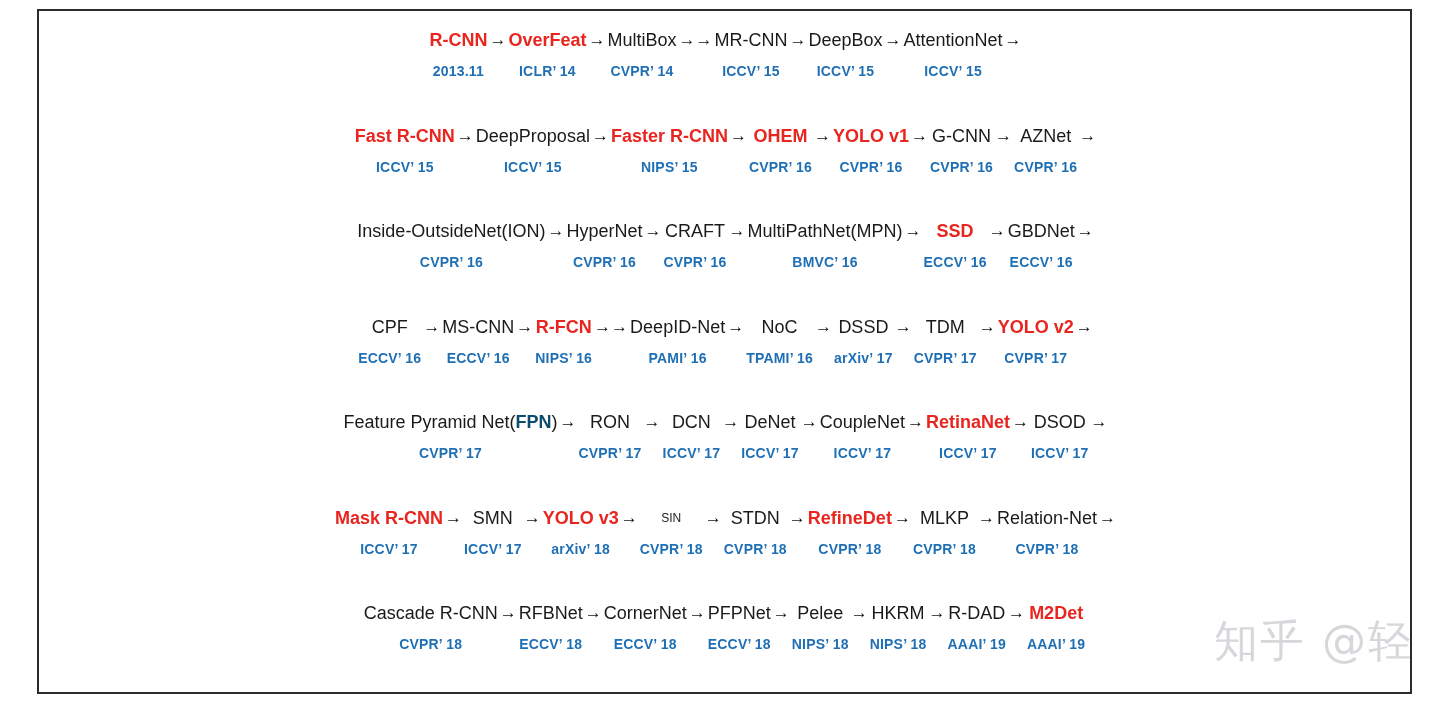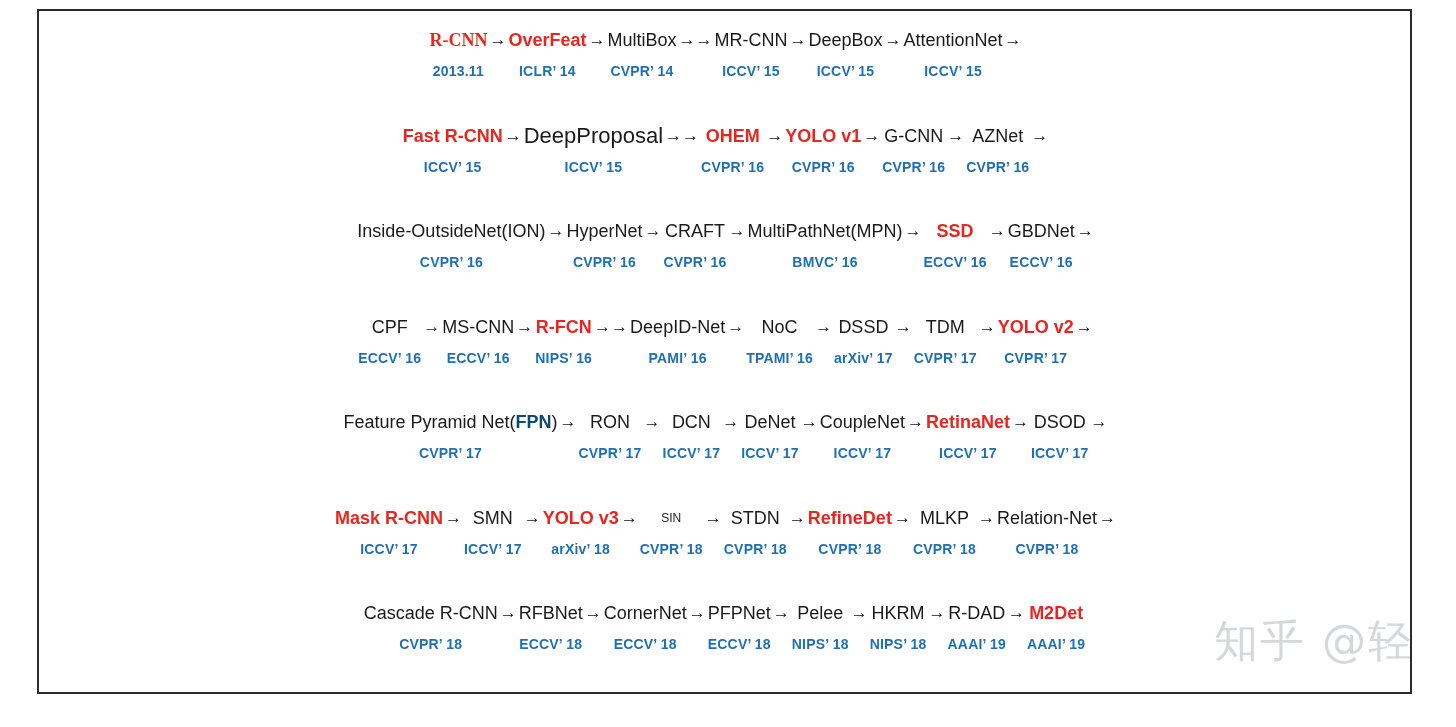--- a/index.html
+++ b/index.html
@@ -110,21 +110,21 @@
     white-space: nowrap;
   }
 </style>
 </head>
 <body>
 
 <div id="board">
   <div class="rows" id="rows-container">
       <div class="row">
         <div class="node hl">
-          <div class="node-name" style="font-size: 18px; font-family: Liberation Serif, serif;">R-CNN</div>
+          <div class="node-name" style="font-size: 18px;">R-CNN</div>
           <div class="node-venue">2013.11</div>
         </div>
         <span class="arrow" style="padding: 0px; font-size: 17px;">→</span>
         <div class="node hl">
           <div class="node-name" style="font-size: 18px;">OverFeat</div>
           <div class="node-venue">ICLR’ 14</div>
         </div>
         <span class="arrow" style="padding: 0px; font-size: 17px;">→</span>
         <div class="node">
           <div class="node-name" style="font-size: 18px;">MultiBox</div>
@@ -148,24 +148,28 @@
         </div>
         <span class="arrow" style="padding: 0px; font-size: 17px;">→</span>
       </div>
       <div class="row">
         <div class="node hl">
           <div class="node-name" style="font-size: 18px;">Fast R-CNN</div>
           <div class="node-venue">ICCV’ 15</div>
         </div>
         <span class="arrow" style="padding: 0px; font-size: 17px;">→</span>
         <div class="node">
-          <div class="node-name" style="font-size: 22px;">DeepProposal</div>
-          <div class="node-venue">ICCV’ 15</div>
-        </div>
-        <span class="arrow" style="padding: 0px; font-size: 17px;">→</span>
+          <div class="node-name" style="font-size: 18px;">DeepProposal</div>
+          <div class="node-venue">ICCV’ 15</div>
+        </div>
+        <span class="arrow" style="padding: 0px; font-size: 17px;">→</span>
+        <div class="node hl">
+          <div class="node-name" style="font-size: 18px;">Faster R-CNN</div>
+          <div class="node-venue">NIPS’ 15</div>
+        </div>
         <span class="arrow" style="padding: 0px; font-size: 17px;">→</span>
         <div class="node hl">
           <div class="node-name" style="font-size: 18px;">OHEM</div>
           <div class="node-venue">CVPR’ 16</div>
         </div>
         <span class="arrow" style="padding: 0px; font-size: 17px;">→</span>
         <div class="node hl">
           <div class="node-name" style="font-size: 18px;">YOLO v1</div>
           <div class="node-venue">CVPR’ 16</div>
         </div>

